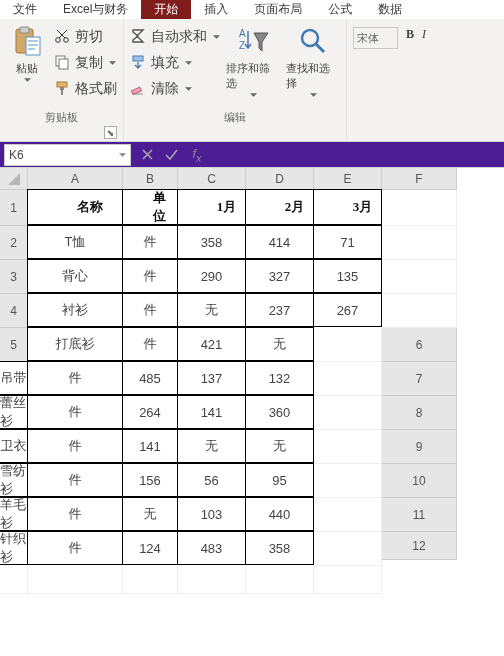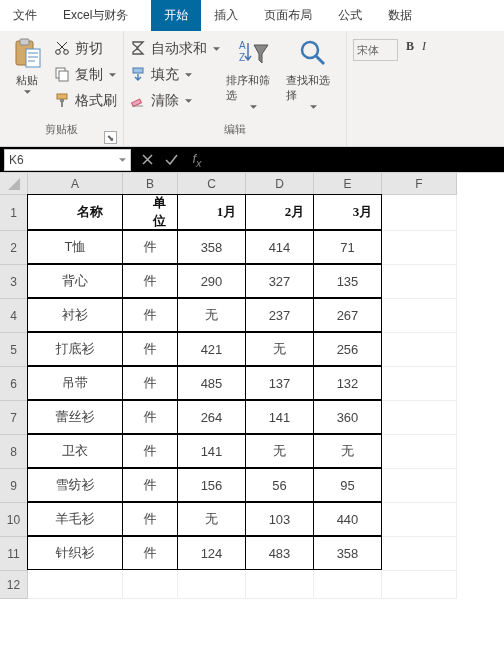--- a/index.html
+++ b/index.html
@@ -1,33 +1,33 @@
 <!DOCTYPE html>
 <html><head>
 <meta charset="utf-8">
 <style>
 * { box-sizing: border-box; margin: 0; padding: 0; font-family: "Microsoft YaHei", SimSun, Arial, sans-serif; }
 body { background: #fff; width: 504px; height: 656px; overflow: hidden; font-size: 12px; color: #444; }
 .tabs { display: flex; background: #fff; }
-.tab { padding: 7px 13px; color: #3a3a3a; cursor: pointer; }
-.tab.active { background: #0369a1; color: #fff; margin-left: 10px; }
+.tab { padding: 1px 13px; color: #3a3a3a; cursor: pointer; }
+.tab.active { background: #7f1d1d; color: #fff; }
 .ribbon { display: flex; border-bottom: 1px solid #d4d4d4; background: #f3f2f1; }
 .rgroup { display: flex; flex-direction: column; align-items: center; border-right: 1px solid #e1e1e1; padding: 2px 6px 0 6px; }
 .rgroup-body { display: flex; align-items: flex-start; gap: 6px; min-height: 86px; }
-.rgroup-title { font-size: 11px; color: #666; padding: 3px 0 9px; width: 100%; text-align: center; position: relative; }
+.rgroup-title { font-size: 11px; color: #666; padding: 3px 0 16px; width: 100%; text-align: center; position: relative; }
 .rgroup-title .launcher { position: absolute; right: 0; bottom: 2px; width: 13px; height: 13px; border: 1px solid #aaa; display: inline-flex; align-items: center; justify-content: center; font-size: 9px; color: #666; background: #fff; }
 .bigbtn { display: flex; flex-direction: column; align-items: center; width: 42px; padding-top: 4px; cursor: pointer; }
 .bigbtn .icon { width: 32px; height: 32px; display: flex; align-items: center; justify-content: center; }
 .bigbtn .lbl { font-size: 11px; margin-top: 4px; }
 .smallbtns { display: flex; flex-direction: column; gap: 4px; padding-top: 5px; }
 .smallbtn { display: flex; align-items: center; gap: 5px; cursor: pointer; height: 22px; }
 .smallbtn .lbl { font-size: 14px; }
 .dd { width: 8px; height: 8px; display: inline-flex; align-items: center; justify-content: center; }
 .dd svg { width: 7px; height: 4px; }
-.namebox-row { display: flex; border-bottom: 1px solid #d4d4d4; height: 26px; background: #000000; align-items: center; }
+.namebox-row { display: flex; border-bottom: 1px solid #d4d4d4; height: 26px; background: #4c1d95; align-items: center; }
 .namebox { width: 127px; height: 22px; border: 1px solid #ccc; margin: 0 4px; display: flex; align-items: center; padding: 0 4px; font-size: 12px; justify-content: space-between; background: #fff; }
 .fxwrap { display: flex; align-items: center; height: 26px; }
 .fxbtn { width: 24px; height: 40px; display: flex; align-items: center; justify-content: center; color: #aaa; cursor: pointer; }
 .fxbtn.on { color: #777; }
 .fxlabel { font-style: italic; color: #888; margin-left: 4px; font-size: 13px; }
 .grid { display: grid; grid-template-columns: 28px 95px 55px 68px 68px 68px 75px; }
 .colhdr, .rowhdr, .corner { background: #e6e6e6; border-right: 1px solid #ccc; border-bottom: 1px solid #ccc; text-align: center; display: flex; align-items: center; justify-content: center; color: #555; }
 .corner { height: 22px; }
 .colhdr { height: 22px; }
 .rowhdr { height: 34px; font-size: 12px; }
@@ -269,21 +269,20 @@
     <div class="cell data">无</div>
     <div class="cell data">237</div>
     <div class="cell data">267</div>
     <div class="cell empty"></div>
 
   <div class="rowhdr">5</div>
   <div class="cell data">打底衫</div>
     <div class="cell data">件</div>
     <div class="cell data">421</div>
     <div class="cell data">无</div>
-    <div class="cell data">256</div>
     <div class="cell empty"></div>
 
   <div class="rowhdr">6</div>
   <div class="cell data">吊带</div>
     <div class="cell data">件</div>
     <div class="cell data">485</div>
     <div class="cell data">137</div>
     <div class="cell data">132</div>
     <div class="cell empty"></div>
 

